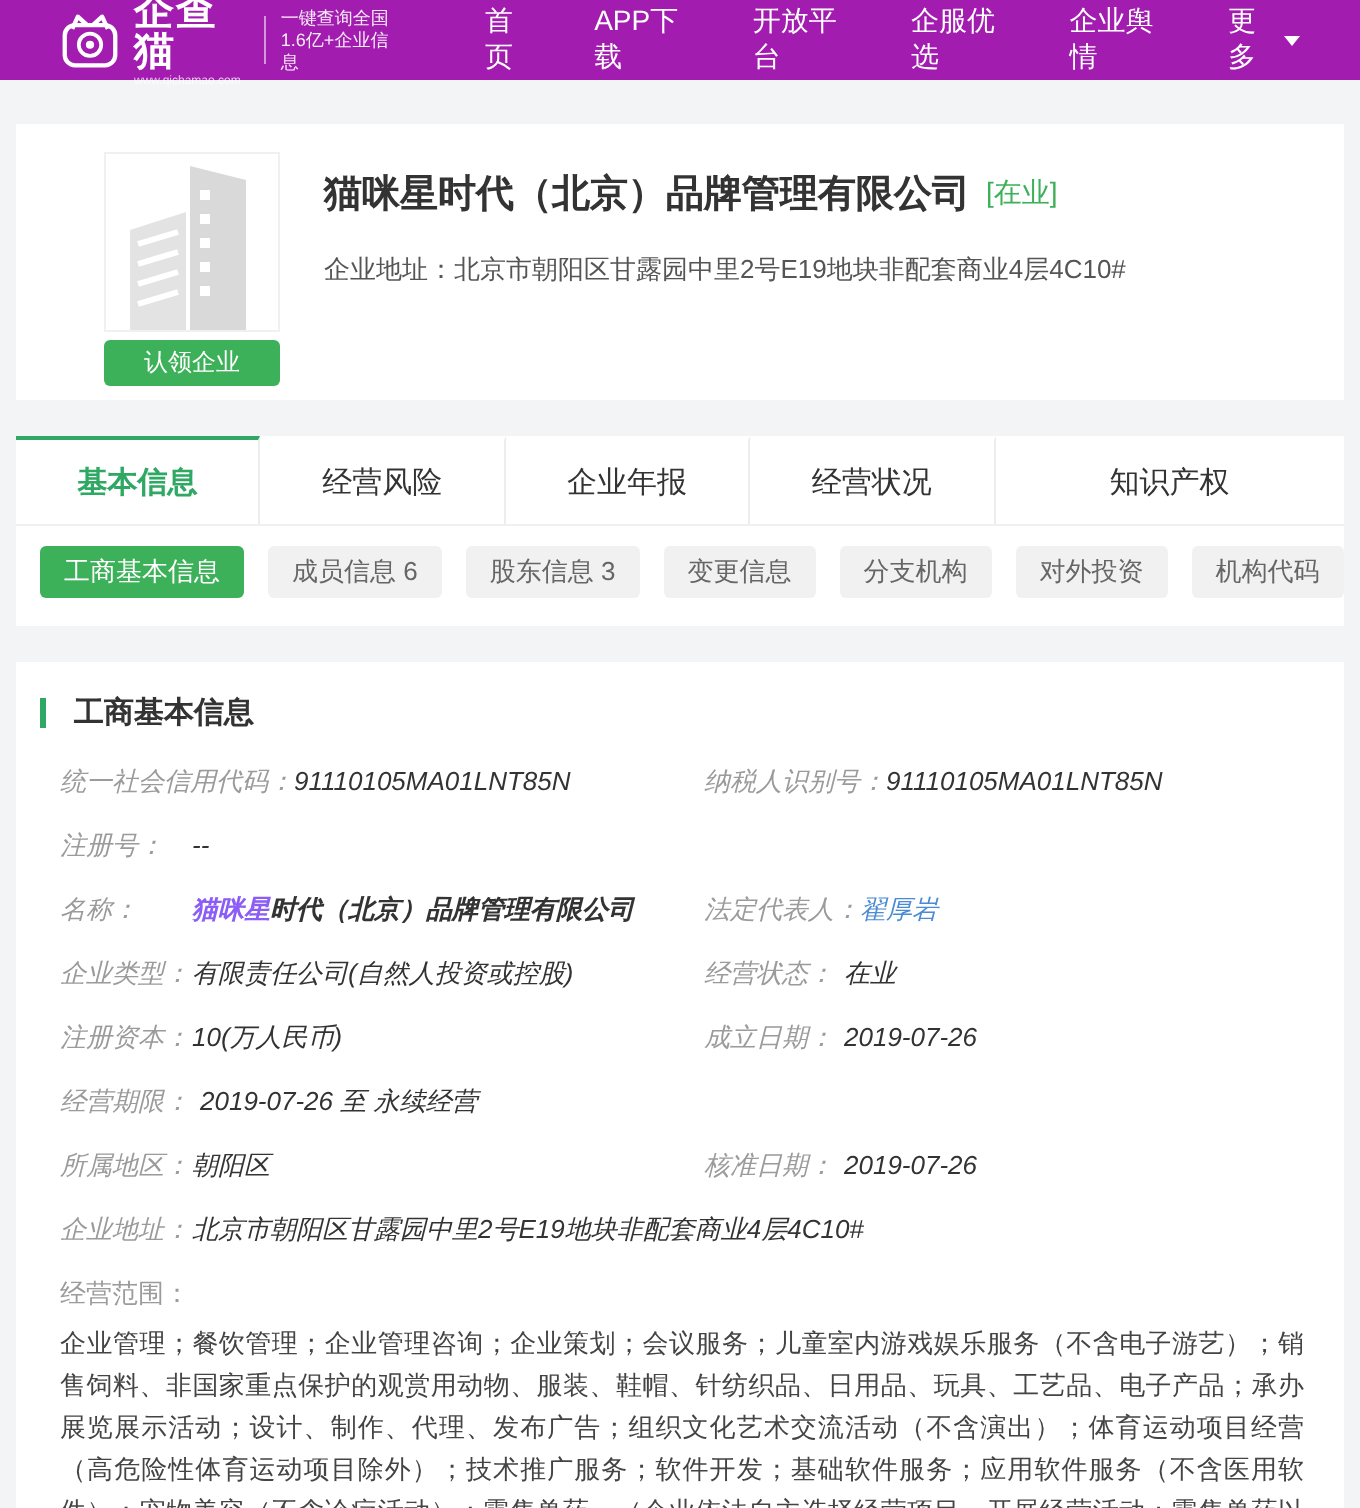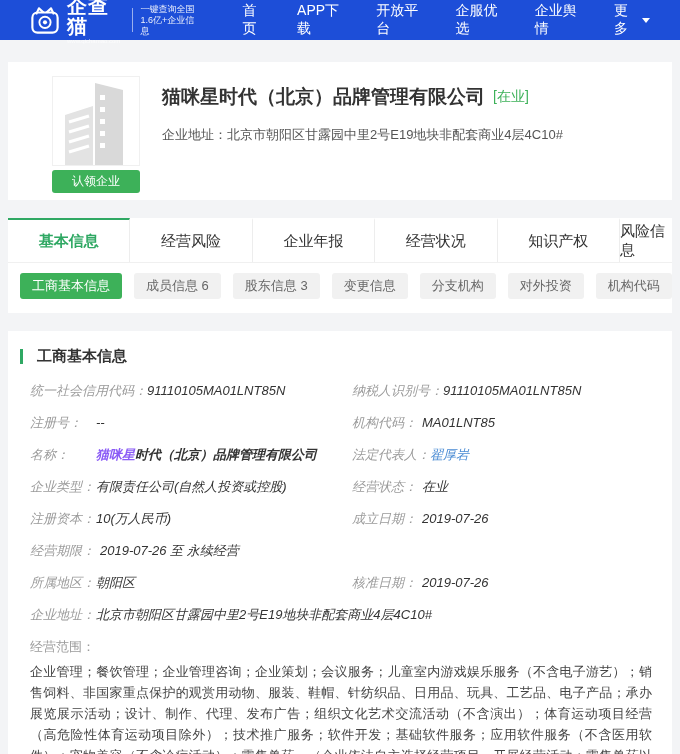--- a/index.html
+++ b/index.html
@@ -5,21 +5,21 @@
   * { margin:0; padding:0; box-sizing:border-box; }
   html { background:#fff; }
   body {
     width:680px; height:754px; overflow:hidden;
     background:#f3f4f6;
     font-family:"Liberation Sans","DejaVu Sans",sans-serif;
     color:#333;
   }
   
   .topbar {
-    height:40px; background:#1d4ed8; display:flex; align-items:center;
+    height:40px; background:#a21caf; display:flex; align-items:center;
     padding-left:30px; color:#fff;
   }
   .logo { display:flex; align-items:center; cursor:pointer; }
   .logo-icon { display:flex; margin-right:7px; }
   .logo-txt { line-height:1; }
   .logo-name { font-size:20px; font-weight:bold; letter-spacing:1px; }
   .logo-url { font-size:6px; opacity:.75; margin-top:2px; }
   .logo-divider { width:1px; height:24px; background:rgba(255,255,255,.55); margin:0 8px 0 9px; }
   .tagline { font-size:9px; line-height:11px; opacity:.92; }
   .topnav { display:flex; align-items:flex-start; margin-left:44px; }
@@ -142,21 +142,20 @@
   </div>
 </div>
 
 <div class="card tab-card">
   <div class="tab-row">
     <div class="tab active">基本信息</div>
     <div class="tab">经营风险</div>
     <div class="tab">企业年报</div>
     <div class="tab">经营状况</div>
     <div class="tab">知识产权</div>
-    <div class="tab">风险信息</div>
   </div>
   <div class="subtab-row">
     <span class="pill active">工商基本信息</span>
     <span class="pill">成员信息 6</span>
     <span class="pill">股东信息 3</span>
     <span class="pill">变更信息</span>
     <span class="pill">分支机构</span>
     <span class="pill">对外投资</span>
     <span class="pill">机构代码</span>
 
@@ -178,24 +177,20 @@
         <span class="flabel">纳税人识别号：</span>
         <span class="fvalue">91110105MA01LNT85N</span>
       </div>
   </div>
 
   <div class="frow">
     <div class="fcell left">
         <span class="flabel">注册号：</span>
         <span class="fvalue">--</span>
       </div>
-    <div class="fcell right">
-        <span class="flabel">机构代码：</span>
-        <span class="fvalue">MA01LNT85</span>
-      </div>
   </div>
 
   <div class="frow">
     <div class="fcell left">
         <span class="flabel">名称：</span>
         <span class="fvalue bold"><span class="hl">猫咪星</span><span>时代（北京）品牌管理有限公司</span></span>
       </div>
     <div class="fcell right">
         <span class="flabel">法定代表人：</span>
         <a class="flink">翟厚岩</a>

